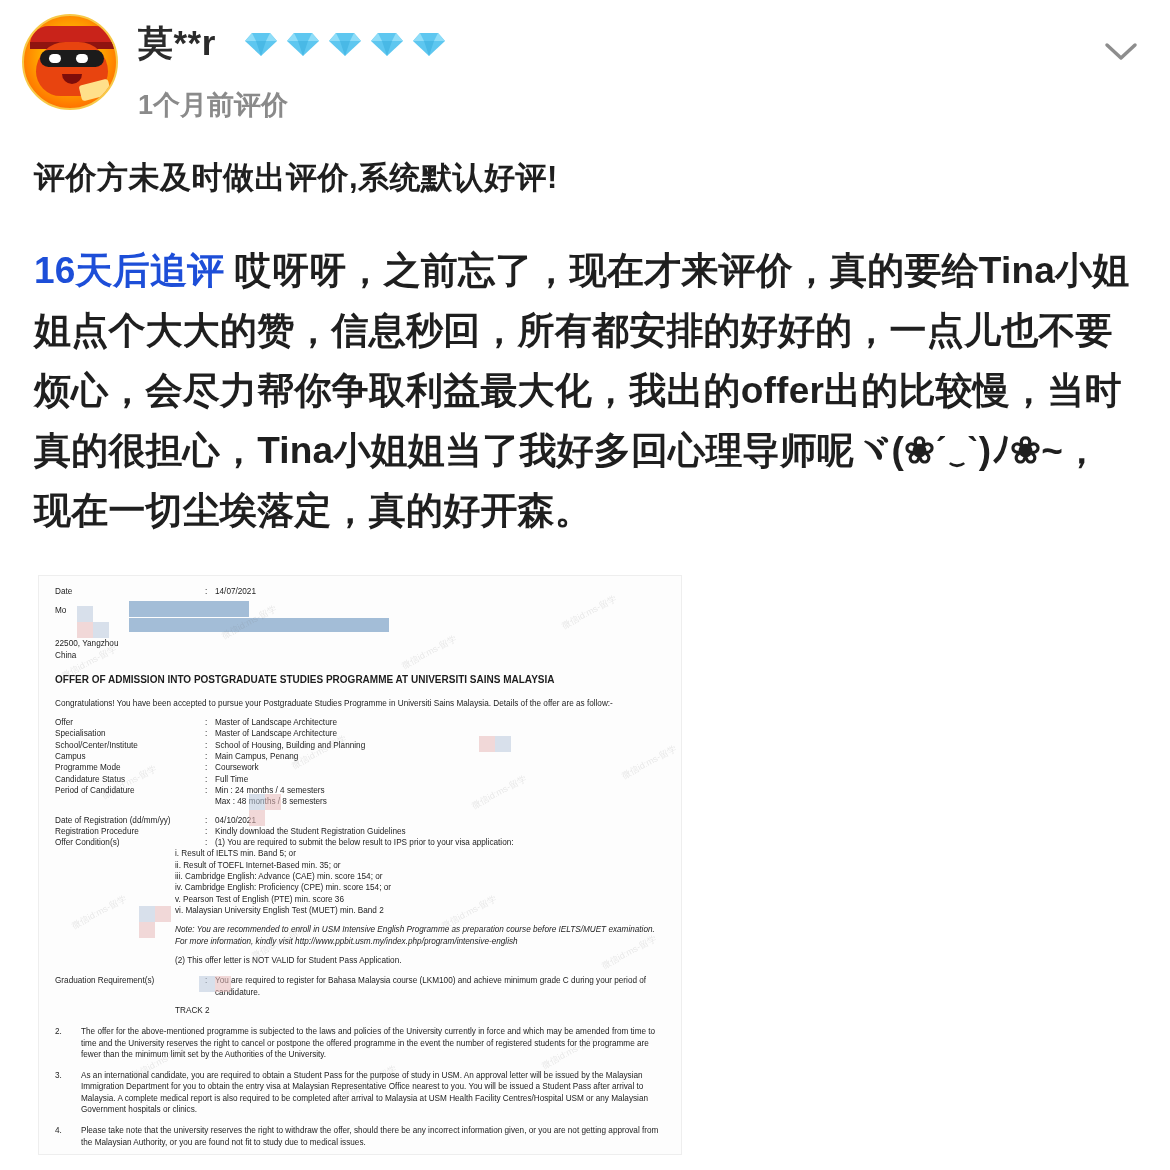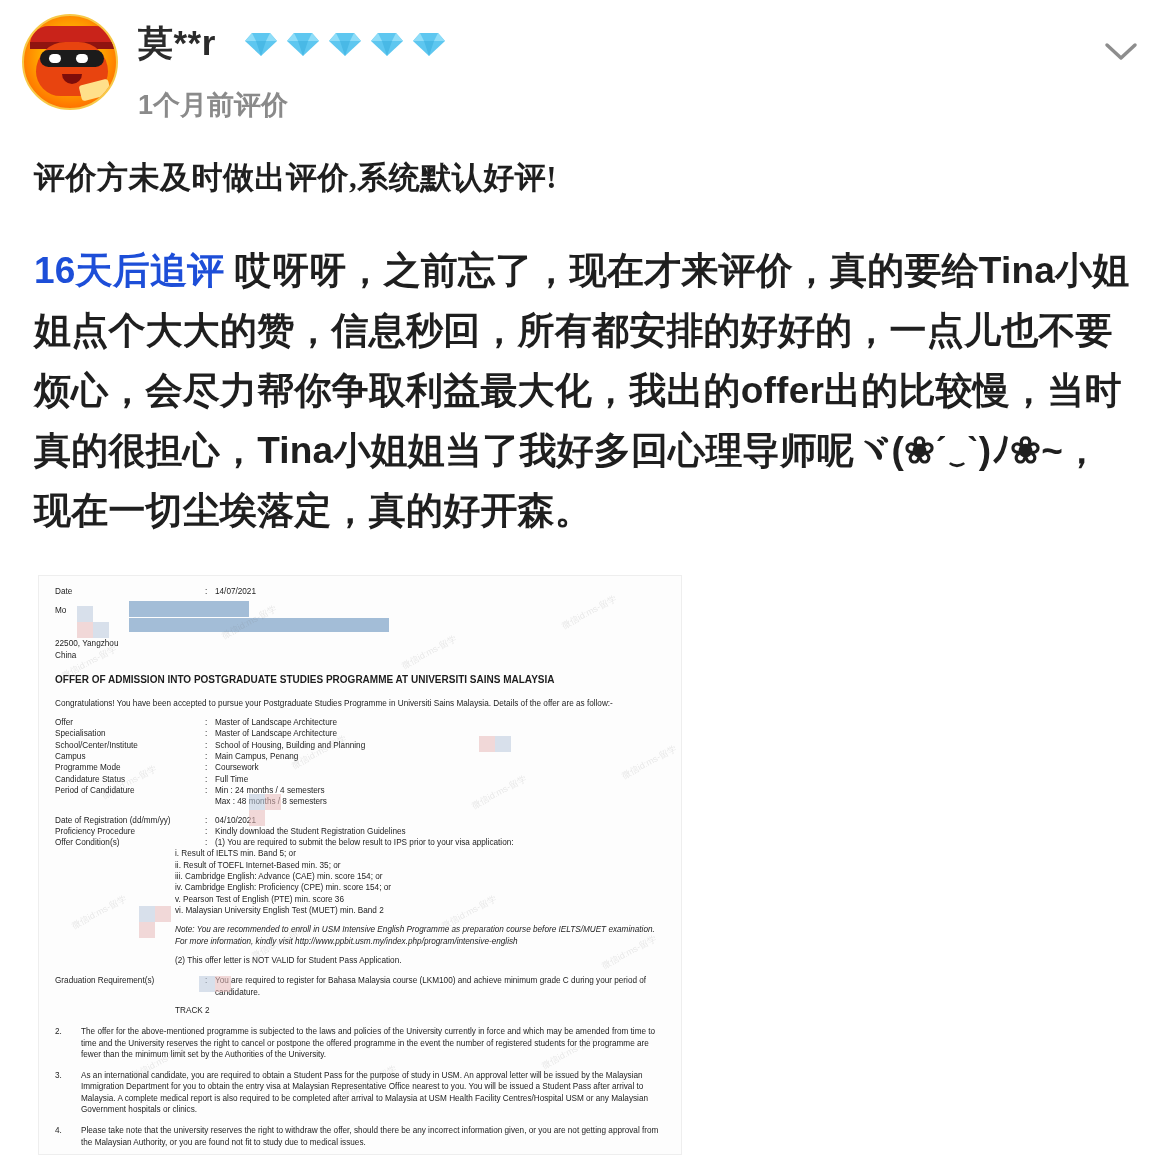--- a/index.html
+++ b/index.html
@@ -132,21 +132,20 @@
   
   .review-body {
     padding: 0 34px;
   }
   .first-line {
     margin-top: 34px;
     font-size: 31px;
     font-weight: bold;
     color: #1f1f1f;
     letter-spacing: 0.5px;
-    font-family: Liberation Serif, serif;
   }
   .append-block {
     margin-top: 42px;
     font-size: 37px;
     font-weight: bold;
     color: #1f1f1f;
     line-height: 1.62;
     letter-spacing: 0.2px;
   }
   .append-tag {
@@ -352,21 +351,21 @@
         <span class="colon">&nbsp;</span>
         <span class="val">Max : 48 months / 8 semesters</span>
       </div>
       <div style="height:7px"></div>
       <div class="row">
         <span class="lbl">Date of Registration (dd/mm/yy)</span>
         <span class="colon">:</span>
         <span class="val">04/10/2021</span>
       </div>
       <div class="row">
-        <span class="lbl">Proficiency Procedure</span>
+        <span class="lbl">Registration Procedure</span>
         <span class="colon">:</span>
         <span class="val">Kindly download the Student Registration Guidelines</span>
       </div>
       <div class="row">
         <span class="lbl">Offer Condition(s)</span>
         <span class="colon">:</span>
         <span class="val">(1) You are required to submit the below result to IPS prior to your visa application:</span>
       </div>
 
       <div class="doc-indent">i. Result of IELTS min. Band 5; or</div>

